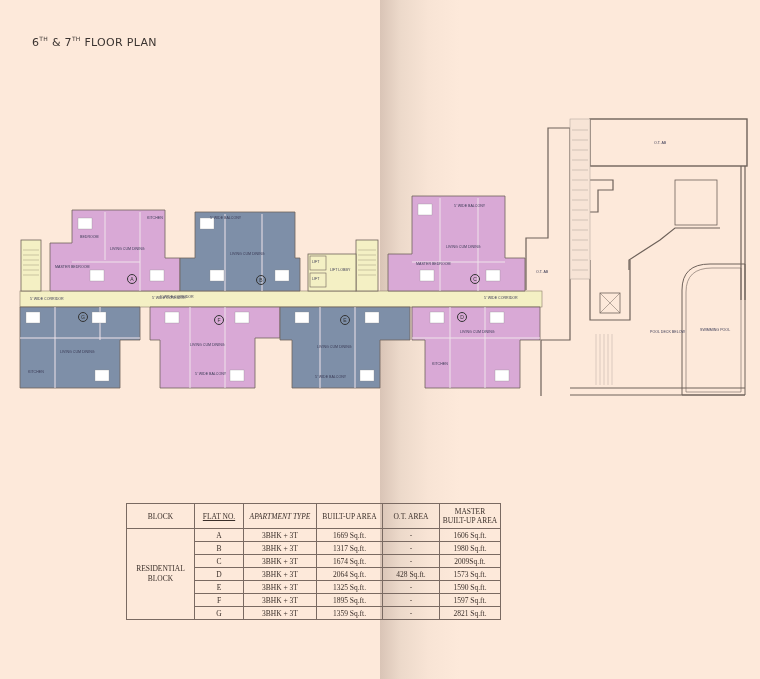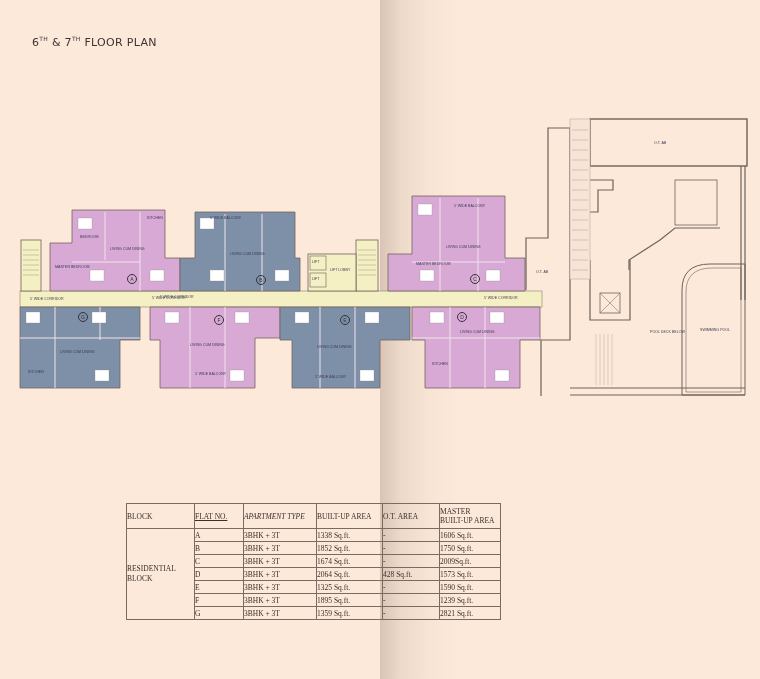--- a/index.html
+++ b/index.html
@@ -4,21 +4,21 @@
 <style>
   html,body{margin:0;padding:0;}
   body{width:760px;height:679px;background:#fde9da;position:relative;overflow:hidden;font-family:"Liberation Sans",sans-serif;}
   .gutter{position:absolute;left:380px;top:0;width:80px;height:679px;background:linear-gradient(90deg,#d9c4b6 0%,#ecd9ca 25%,#f8e4d5 60%,#fde9da 100%);}
   .title{position:absolute;left:32px;top:35px;font-size:11px;color:#3b3431;letter-spacing:0.3px;font-family:"DejaVu Sans",sans-serif;}
   .title sup{font-size:6px;}
   .plan{position:absolute;left:0;top:0;width:760px;height:400px;}
   .lbl{position:absolute;font-size:3.6px;color:#3a3a55;text-align:center;line-height:4px;white-space:nowrap;}
   .flatletter{position:absolute;width:8px;height:8px;border:0.6px solid #333;border-radius:50%;font-size:5px;text-align:center;line-height:8px;color:#333;}
   table.area{position:absolute;left:126px;top:503px;border-collapse:collapse;font-family:"Liberation Serif",serif;font-size:7.5px;color:#3a2f2a;}
-  table.area td, table.area th{border:0.8px solid #7a6a62;text-align:left;padding:0;font-weight:normal;height:12px;}
+  table.area td, table.area th{border:0.8px solid #7a6a62;text-align:center;padding:0;font-weight:normal;height:12px;}
   table.area th{height:24px;}
 </style>
 </head>
 <body>
 
 <div class="gutter"></div>
 
 <div class="title"><span>6</span><sup>TH</sup><span> &amp; 7</span><sup>TH</sup><span> FLOOR PLAN</span></div>
 
 <svg class="plan" viewBox="0 0 760 400" xmlns="http://www.w3.org/2000/svg">
@@ -195,30 +195,30 @@
     <th style="width:48px;text-decoration:underline;">FLAT NO.</th>
     <th style="width:72px;font-style:italic;">APARTMENT TYPE</th>
     <th style="width:65px;">BUILT-UP AREA</th>
     <th style="width:56px;">O.T. AREA</th>
     <th style="width:60px;line-height:9px;"><span>MASTER</span><br><span>BUILT-UP AREA</span></th>
   </tr>
   <tr>
     <td rowspan="7" style="line-height:10px;"><span>RESIDENTIAL</span><br><span>BLOCK</span></td>
     <td>A</td>
     <td>3BHK + 3T</td>
-    <td>1338 Sq.ft.</td>
+    <td>1669 Sq.ft.</td>
     <td>-</td>
     <td>1606 Sq.ft.</td>
   </tr>
   <tr>
     <td>B</td>
     <td>3BHK + 3T</td>
-    <td>1852 Sq.ft.</td>
-    <td>-</td>
-    <td>1750 Sq.ft.</td>
+    <td>1317 Sq.ft.</td>
+    <td>-</td>
+    <td>1980 Sq.ft.</td>
   </tr>
   <tr>
     <td>C</td>
     <td>3BHK + 3T</td>
     <td>1674 Sq.ft.</td>
     <td>-</td>
     <td>2009Sq.ft.</td>
   </tr>
   <tr>
     <td>D</td>
@@ -232,21 +232,21 @@
     <td>3BHK + 3T</td>
     <td>1325 Sq.ft.</td>
     <td>-</td>
     <td>1590 Sq.ft.</td>
   </tr>
   <tr>
     <td>F</td>
     <td>3BHK + 3T</td>
     <td>1895 Sq.ft.</td>
     <td>-</td>
-    <td>1239 Sq.ft.</td>
+    <td>1597 Sq.ft.</td>
   </tr>
   <tr>
     <td>G</td>
     <td>3BHK + 3T</td>
     <td>1359 Sq.ft.</td>
     <td>-</td>
     <td>2821 Sq.ft.</td>
   </tr>
 </tbody>
   </table>

